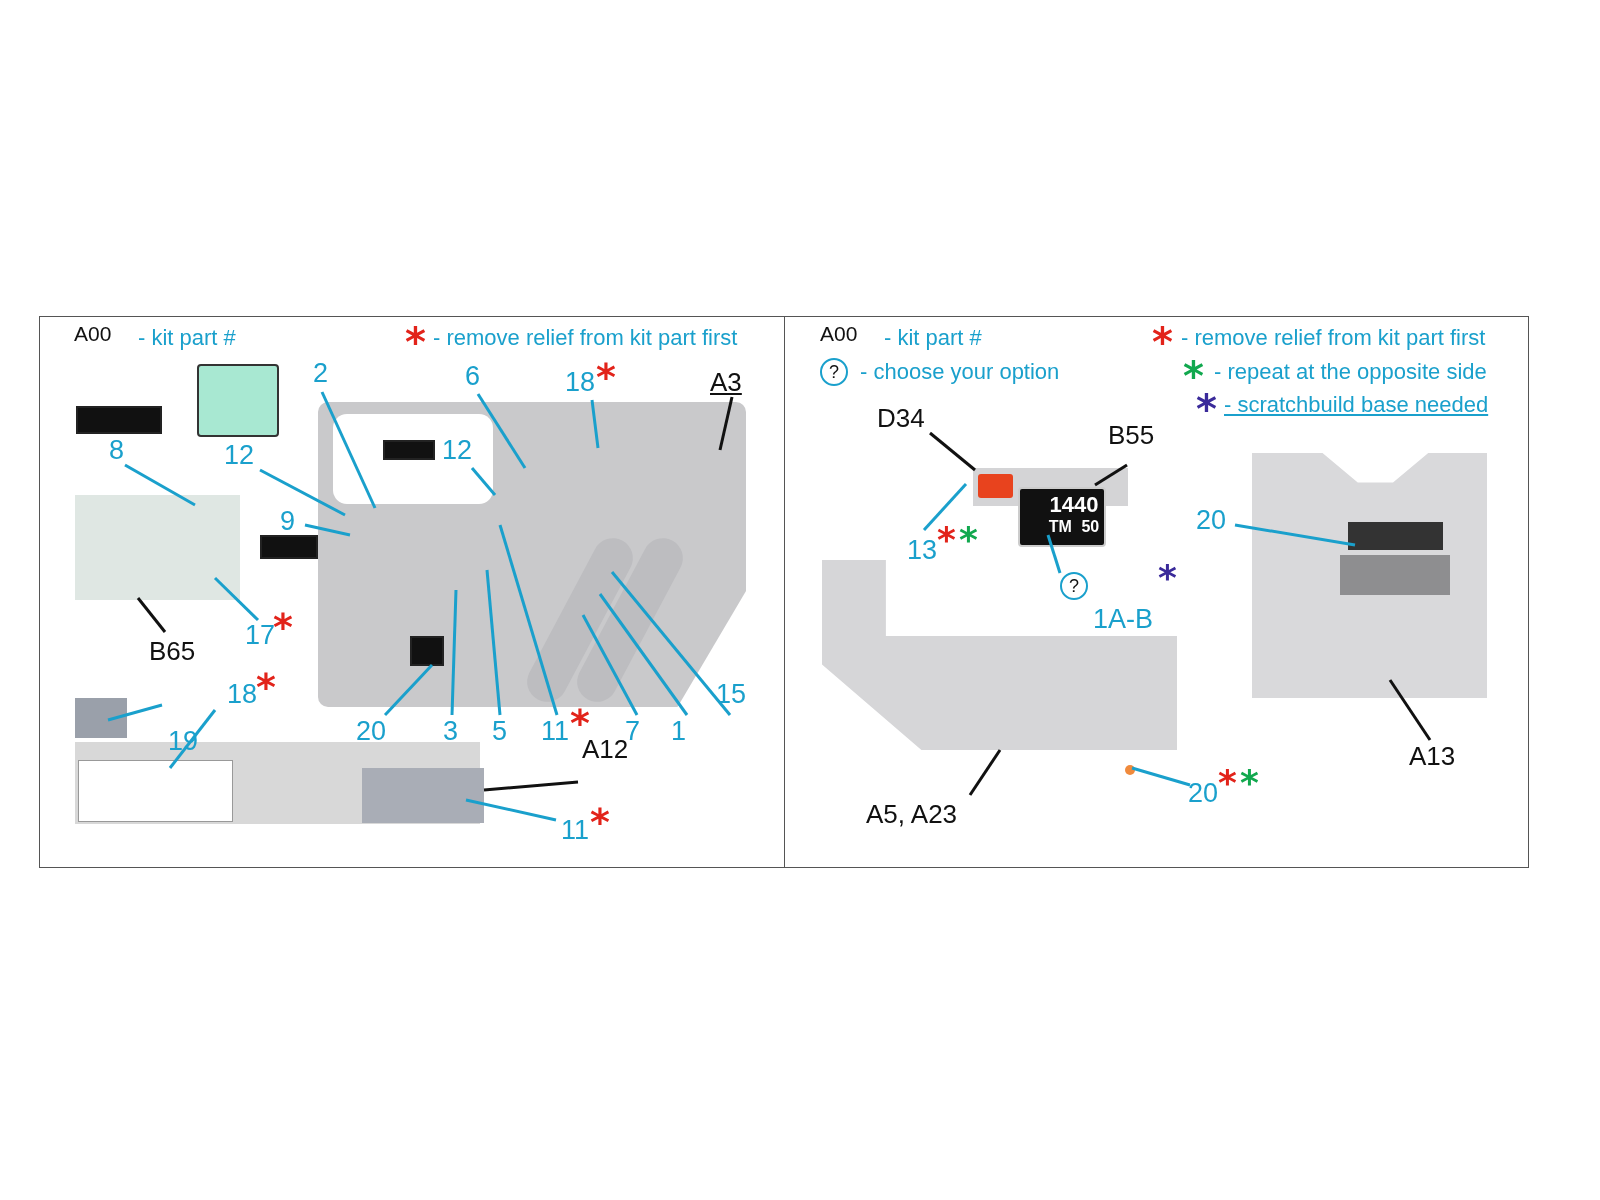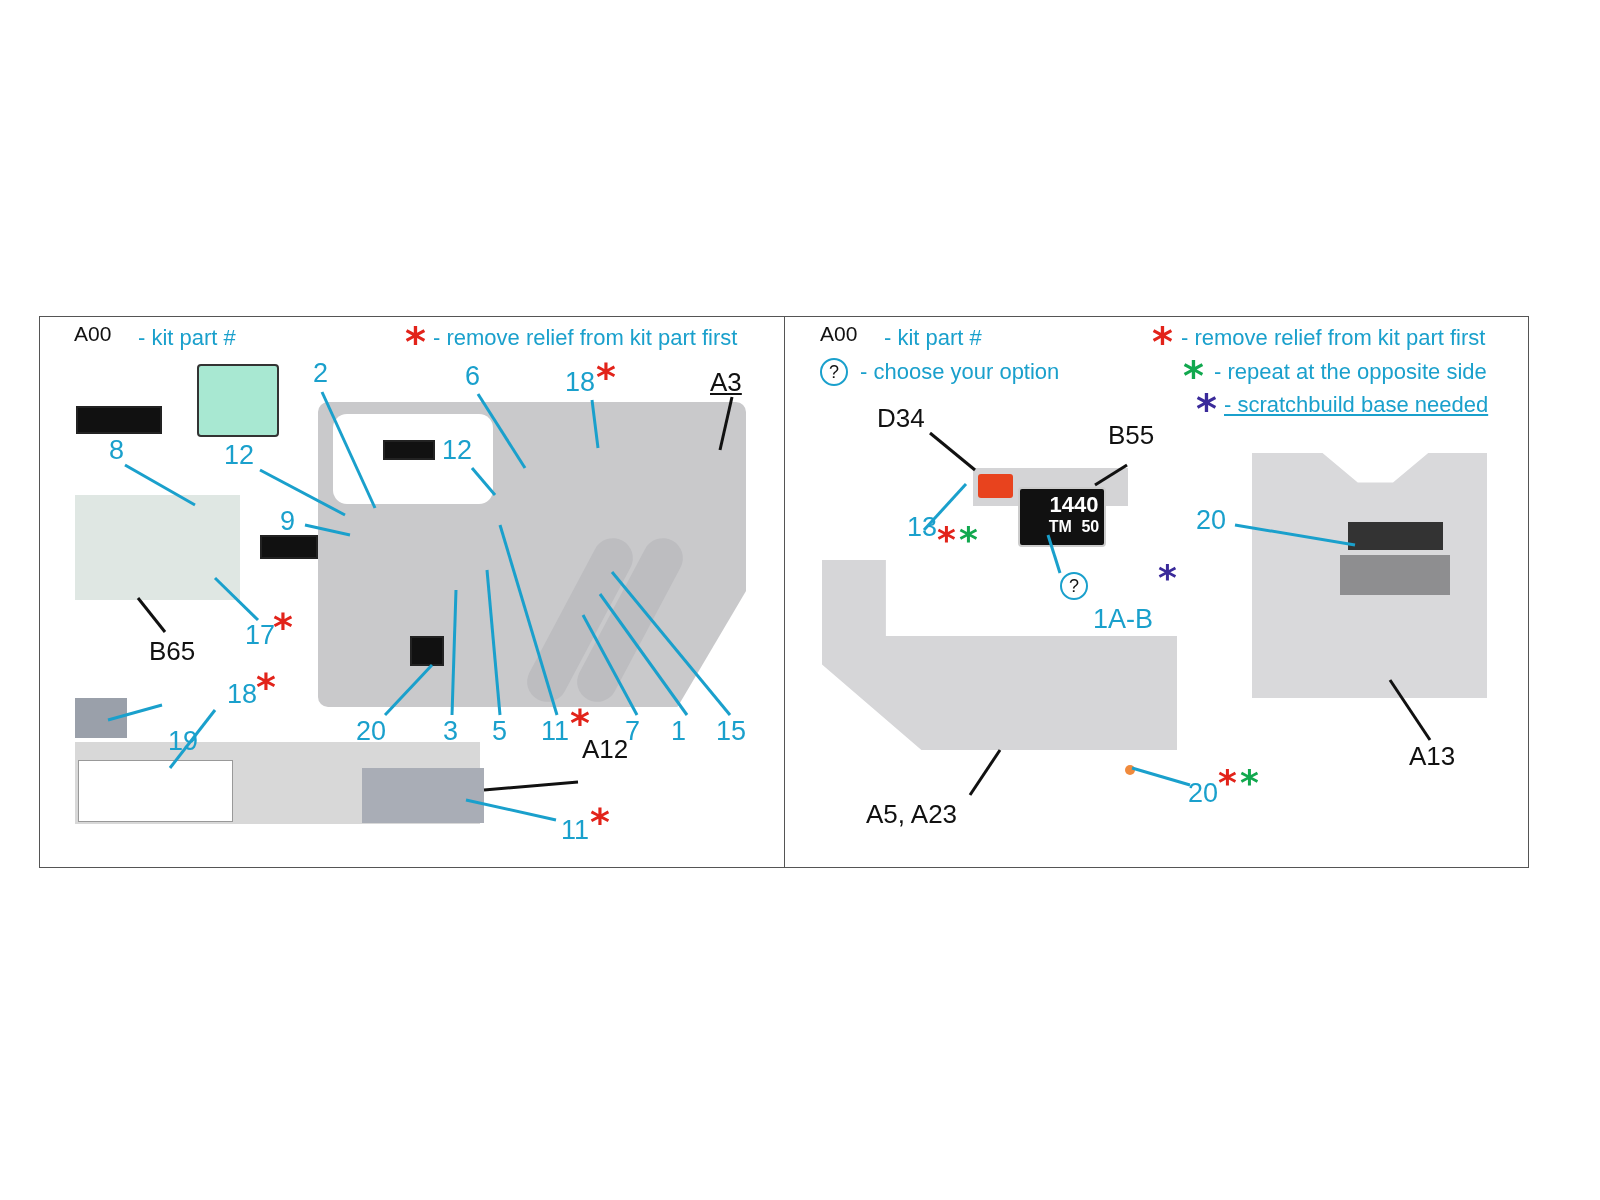--- a/index.html
+++ b/index.html
@@ -59,21 +59,21 @@
   <span class="t num" style="left:168px;top:681px;margin-top:47px;">19</span>
   <span class="t num" style="left:227px;top:681px;">18</span>
   <span class="star" style="left:256px;top:668px;font-size:38px;color:#e2231a;">*</span>
   <span class="t num" style="left:356px;top:718px;">20</span>
   <span class="t num" style="left:443px;top:718px;">3</span>
   <span class="t num" style="left:492px;top:718px;">5</span>
   <span class="t num" style="left:541px;top:718px;">11</span>
   <span class="star" style="left:570px;top:704px;font-size:38px;color:#e2231a;">*</span>
   <span class="t num" style="left:625px;top:718px;">7</span>
   <span class="t num" style="left:671px;top:718px;">1</span>
-  <span class="t num" style="left:716px;top:718px;">15</span>
+  <span class="t num" style="left:716px;top:681px;">15</span>
   <span class="t part" style="left:582px;top:736px;">A12</span>
   <span class="t num" style="left:561px;top:817px;">11</span>
   <span class="star" style="left:590px;top:803px;font-size:38px;color:#e2231a;">*</span>
 </div>
 
 <div>
   <span class="t kit" style="left:820px;top:323px;">A00</span>
   <span class="t leg" style="left:884px;top:327px;">- kit part #</span>
   <span class="q" style="left:820px;top:358px;">?</span>
   <span class="t leg" style="left:860px;top:361px;">- choose your option</span>
@@ -94,21 +94,21 @@
     </div>
   </div>
   <div class="part-shape" style="left:822px;top:560px;width:355px;height:190px;background:#d6d6d8;clip-path:polygon(0 0,18% 0,18% 40%,100% 40%,100% 100%,28% 100%,0 55%);"></div>
   <div class="part-shape" style="left:1252px;top:453px;width:235px;height:245px;background:#d9d9db;clip-path:polygon(0 0,30% 0,45% 12%,60% 12%,75% 0,100% 0,100% 100%,60% 100%,45% 100%,0 100%);"></div>
   <div style="position:absolute;left:1348px;top:522px;width:95px;height:28px;background:#333;"></div>
   <div style="position:absolute;left:1340px;top:555px;width:110px;height:40px;background:#8e8e90;"></div>
   <div style="position:absolute;left:1125px;top:765px;width:10px;height:10px;background:#f08a3c;border-radius:50%;"></div>
 
   <span class="t part" style="left:877px;top:405px;">D34</span>
   <span class="t part" style="left:1108px;top:422px;">B55</span>
-  <span class="t num" style="left:907px;top:514px;">13</span>
+  <span class="t num" style="left:907px;top:537px;">13</span>
   <span class="star" style="left:937px;top:522px;font-size:36px;color:#e2231a;">*</span>
   <span class="star" style="left:959px;top:522px;font-size:36px;color:#11a84e;">*</span>
   <span class="q" style="left:1060px;top:572px;">?</span>
   <span class="t num" style="left:1093px;top:606px;text-align:center;">1A-B</span>
   <span class="star" style="left:1158px;top:560px;font-size:36px;color:#3a2a9a;">*</span>
   <span class="t num" style="left:1196px;top:507px;">20</span>
   <span class="t part" style="left:1409px;top:743px;">A13</span>
   <span class="t num" style="left:1188px;top:780px;">20</span>
   <span class="star" style="left:1218px;top:765px;font-size:36px;color:#e2231a;">*</span>
   <span class="star" style="left:1240px;top:765px;font-size:36px;color:#11a84e;">*</span>

